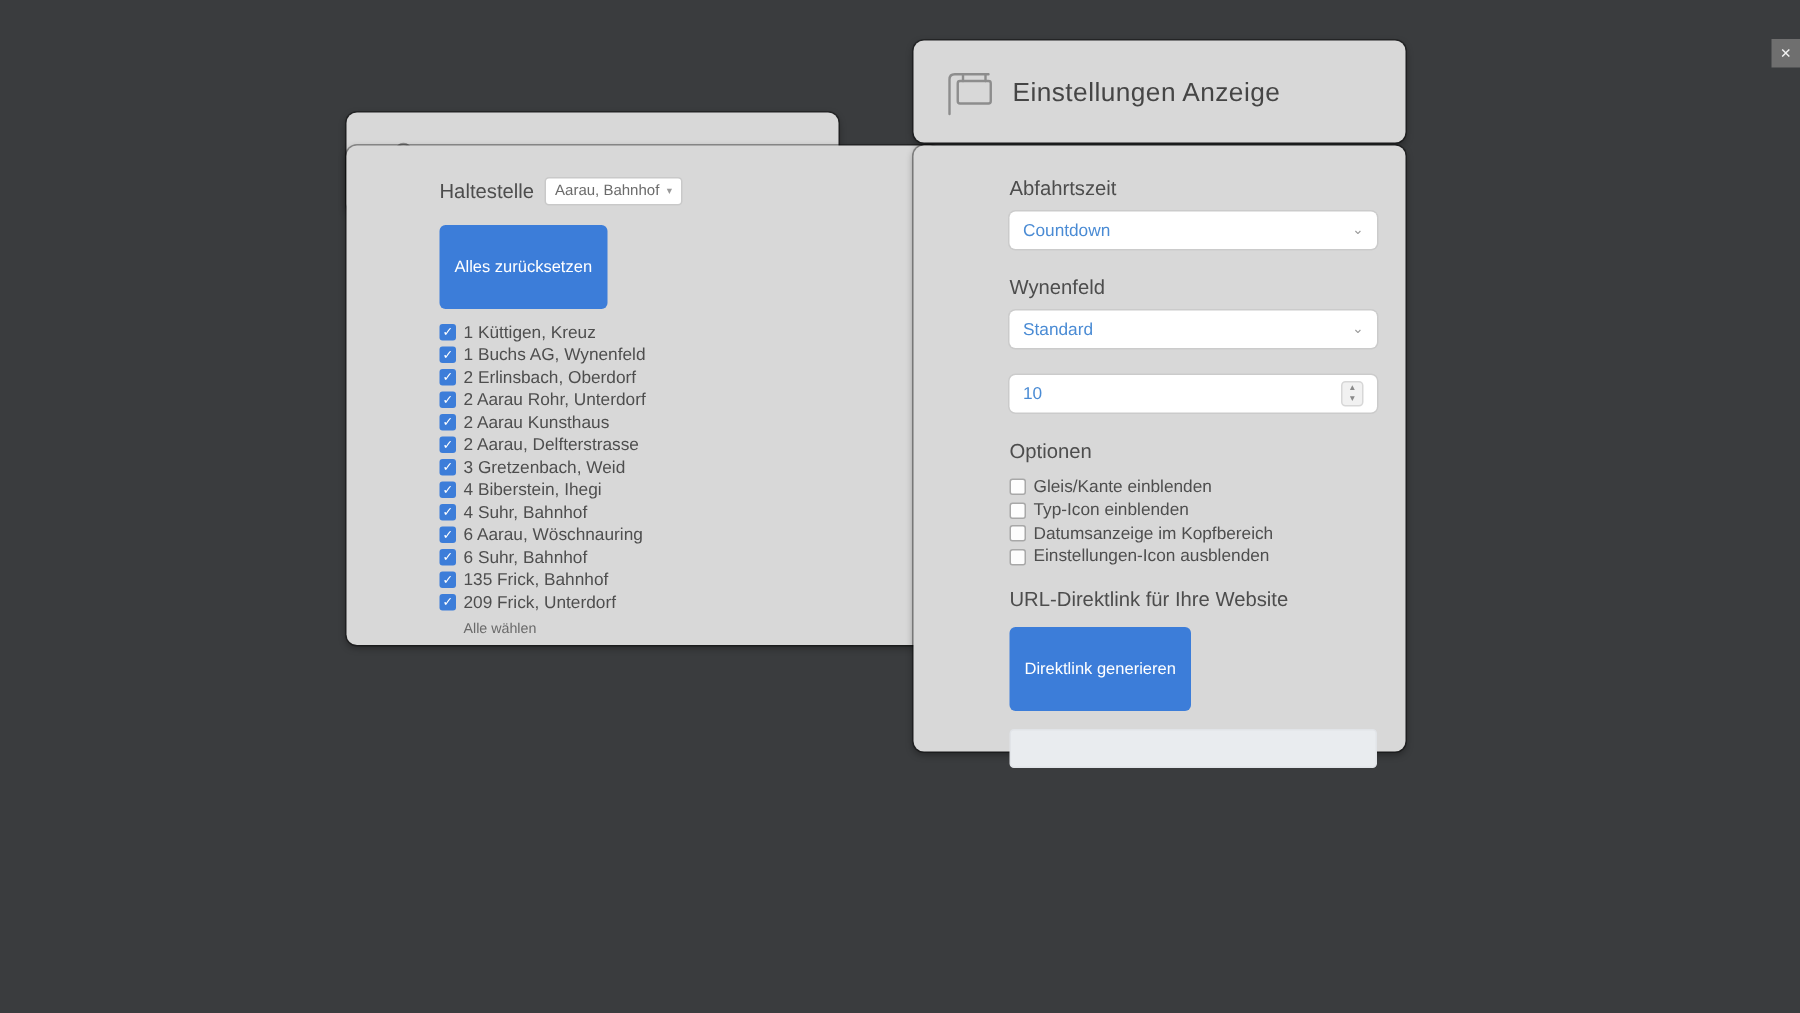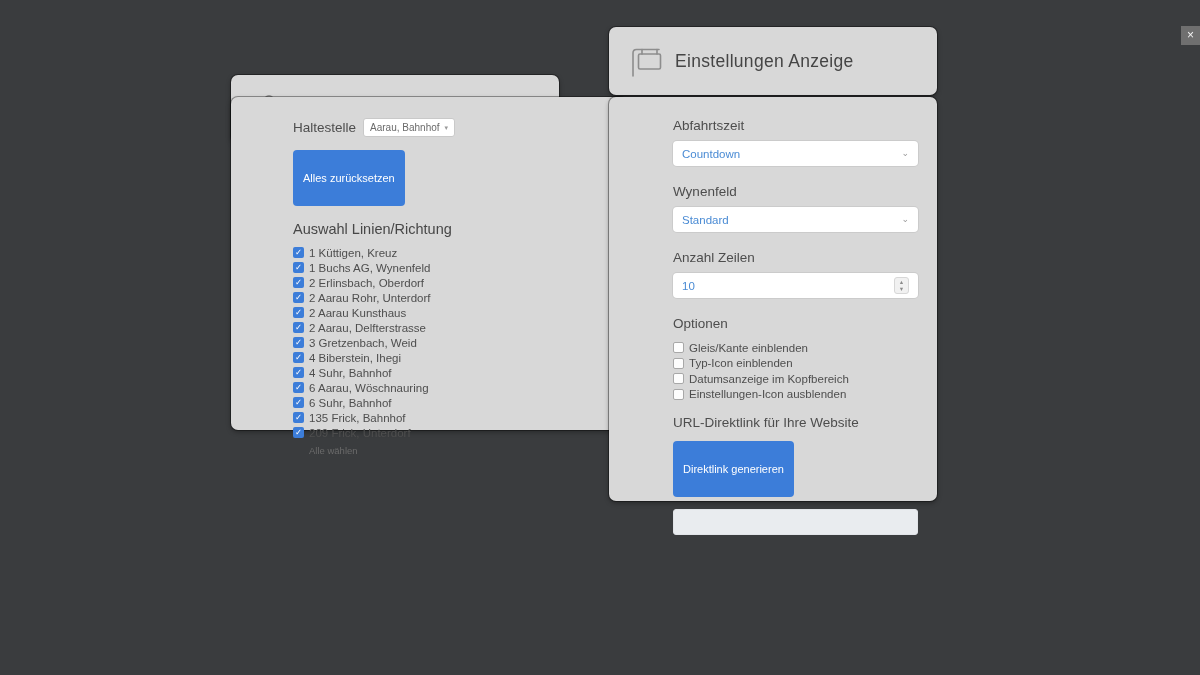--- a/index.html
+++ b/index.html
@@ -110,21 +110,20 @@
   <div class="stop-row">
     <span class="stop-label">Haltestelle</span>
     <span class="mini-select">
       <span>Aarau, Bahnhof</span>
       <span class="mini-caret">▾</span>
     </span>
   </div>
 
   <button class="btn-blue reset-btn">Alles zurücksetzen</button>
 
-  <div class="section-heading">Auswahl Linien/Richtung</div>
 
   <div class="check-list">
       <div class="check-row">
         <span class="cb checked"></span>
         <span class="check-label">1 Küttigen, Kreuz</span>
       </div>
       <div class="check-row">
         <span class="cb checked"></span>
         <span class="check-label">1 Buchs AG, Wynenfeld</span>
       </div>
@@ -195,21 +194,20 @@
     <span class="input-value">Countdown</span>
     <span class="chev">⌄</span>
   </div>
 
   <div class="field-label">Wynenfeld</div>
   <div class="input-box">
     <span class="input-value">Standard</span>
     <span class="chev">⌄</span>
   </div>
 
-  <div class="field-label">Anzahl Zeilen</div>
   <div class="input-box">
     <span class="input-value">10</span>
     <span class="spinner">
       <span>▲</span>
         <span>▼</span>
     </span>
   </div>
 
   <div class="field-label" style="margin-bottom:9px;">Optionen</div>
   <div class="opt-list">

